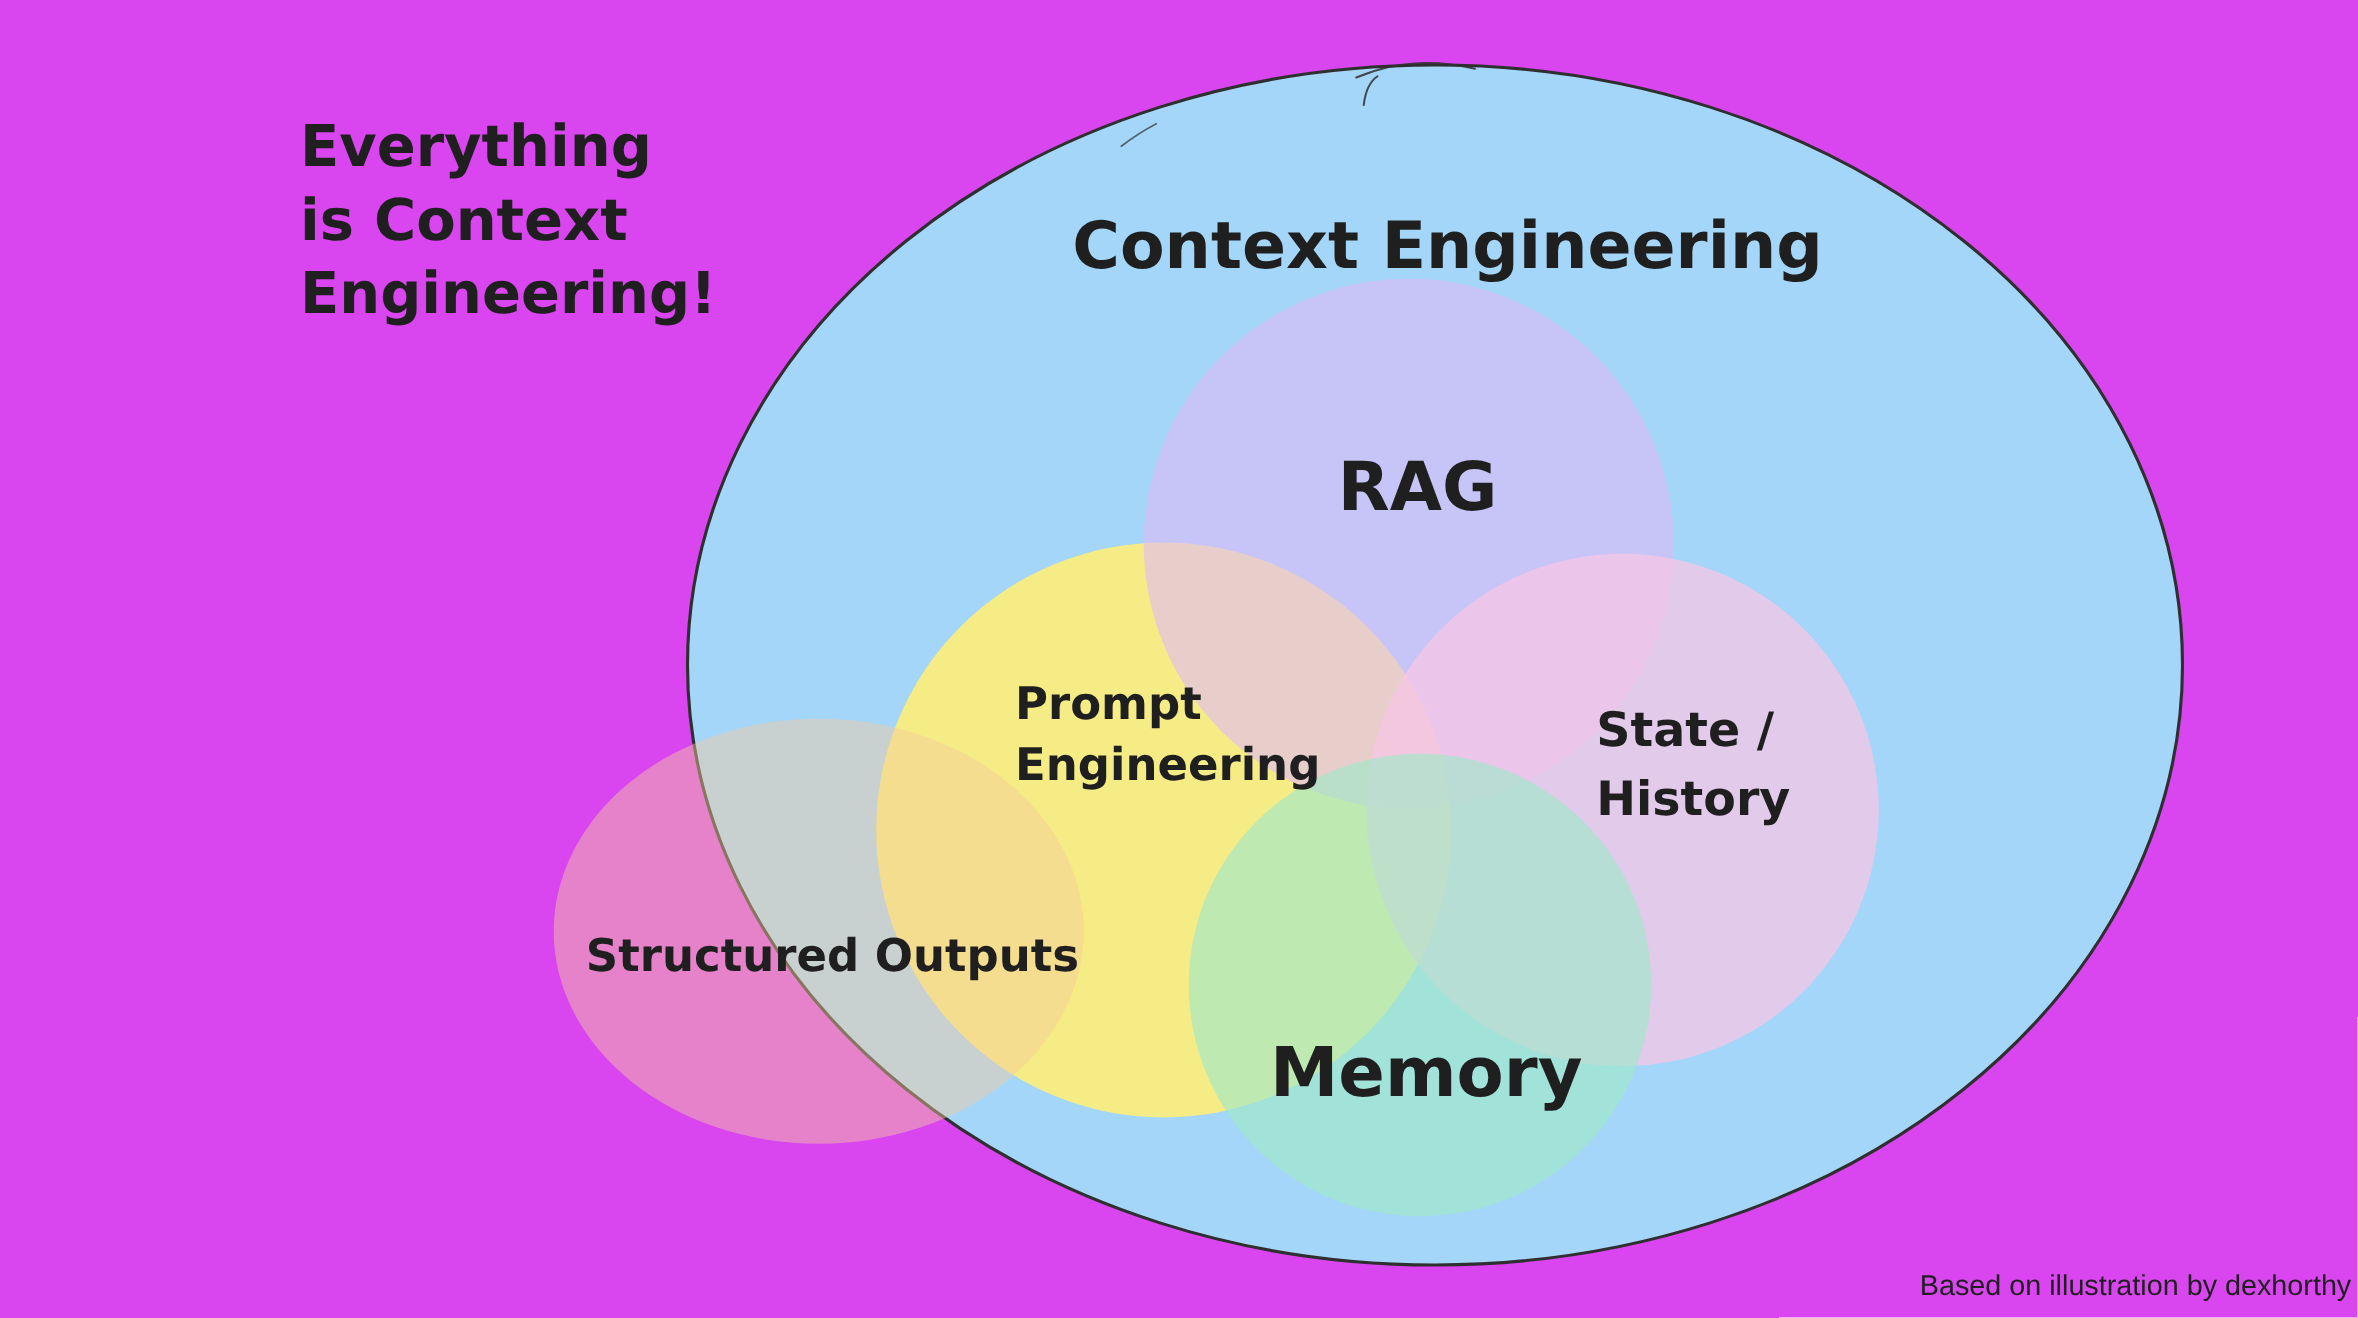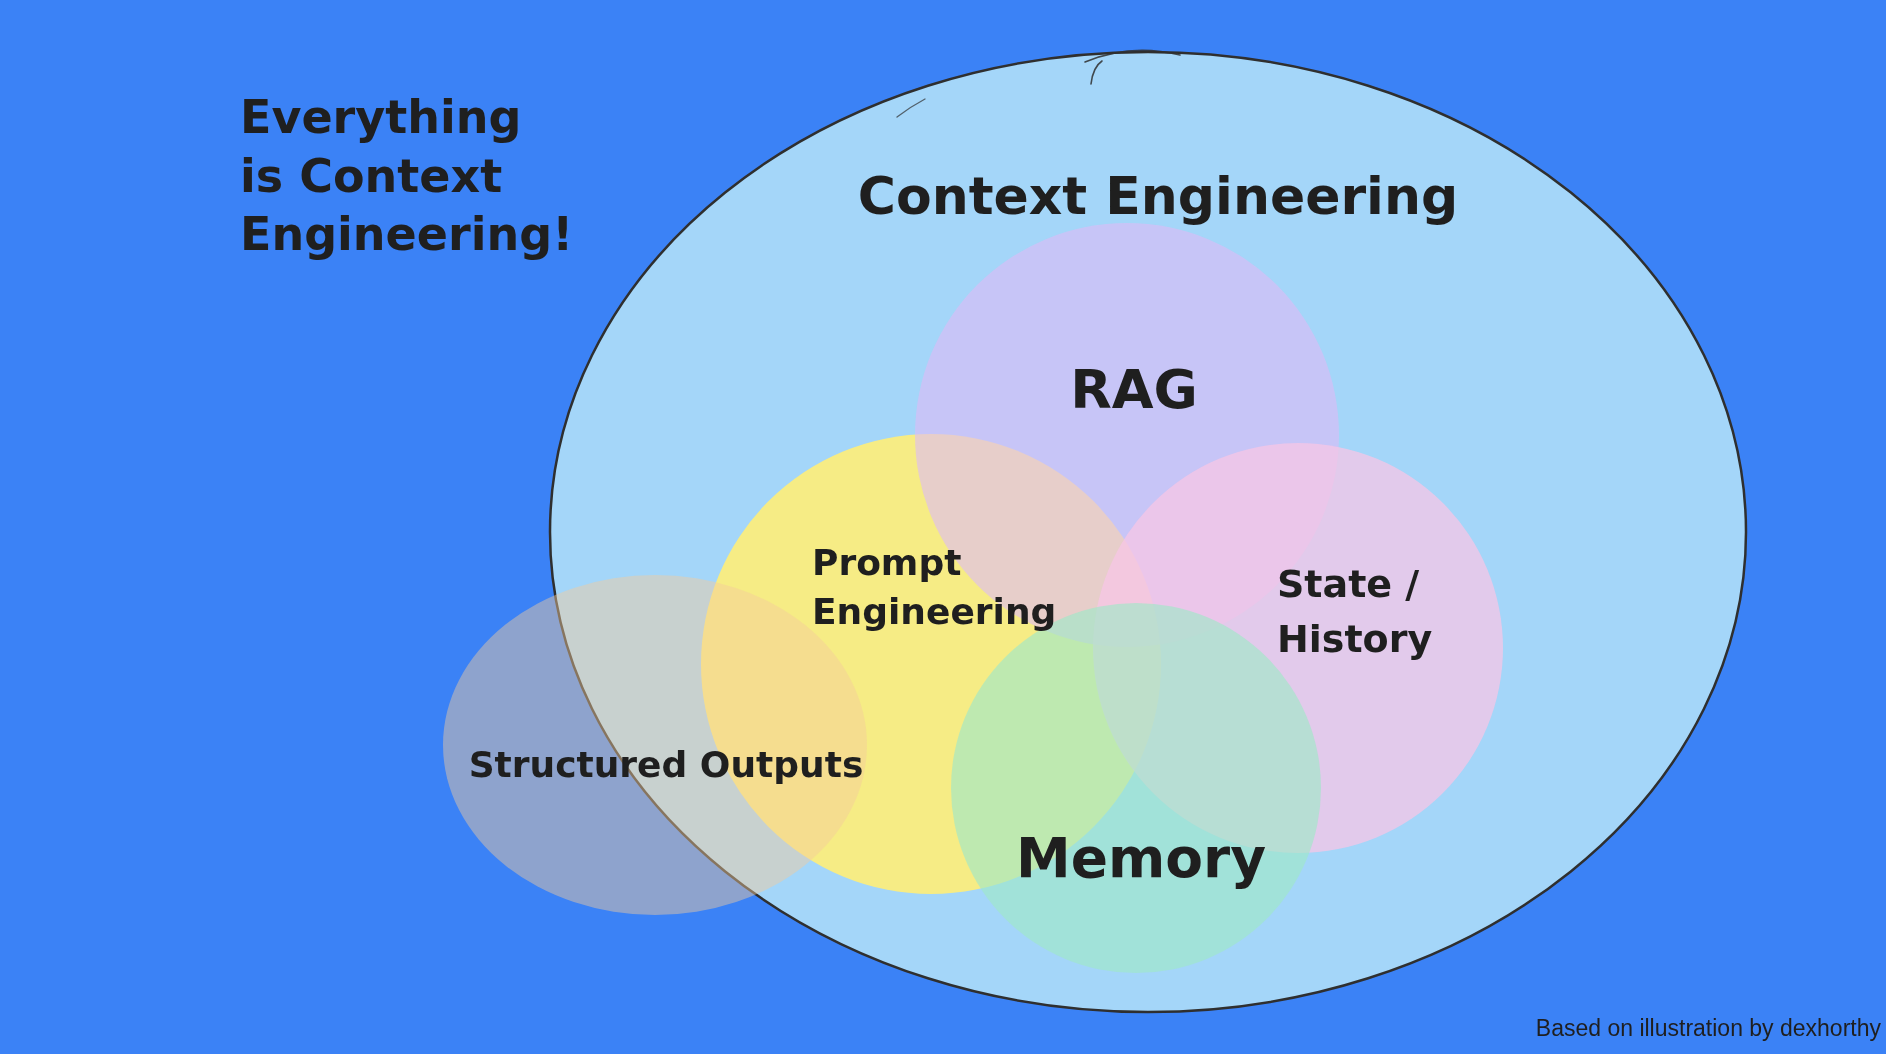--- a/index.html
+++ b/index.html
@@ -4,21 +4,21 @@
 <style>
   html, body {
     margin: 0;
     padding: 0;
     background: #ffffff;
   }
   .canvas {
     position: relative;
     width: 1886px;
     height: 1054px;
-    background: #3b82f6;
+    background: #d946ef;
     overflow: hidden;
     font-family: "DejaVu Sans", sans-serif;
   }
   svg { display: block; }
   .hand-label {
     font-family: "DejaVu Sans", sans-serif;
     font-weight: bold;
   }
   .attribution-label {
     font-family: "Liberation Sans", sans-serif;

